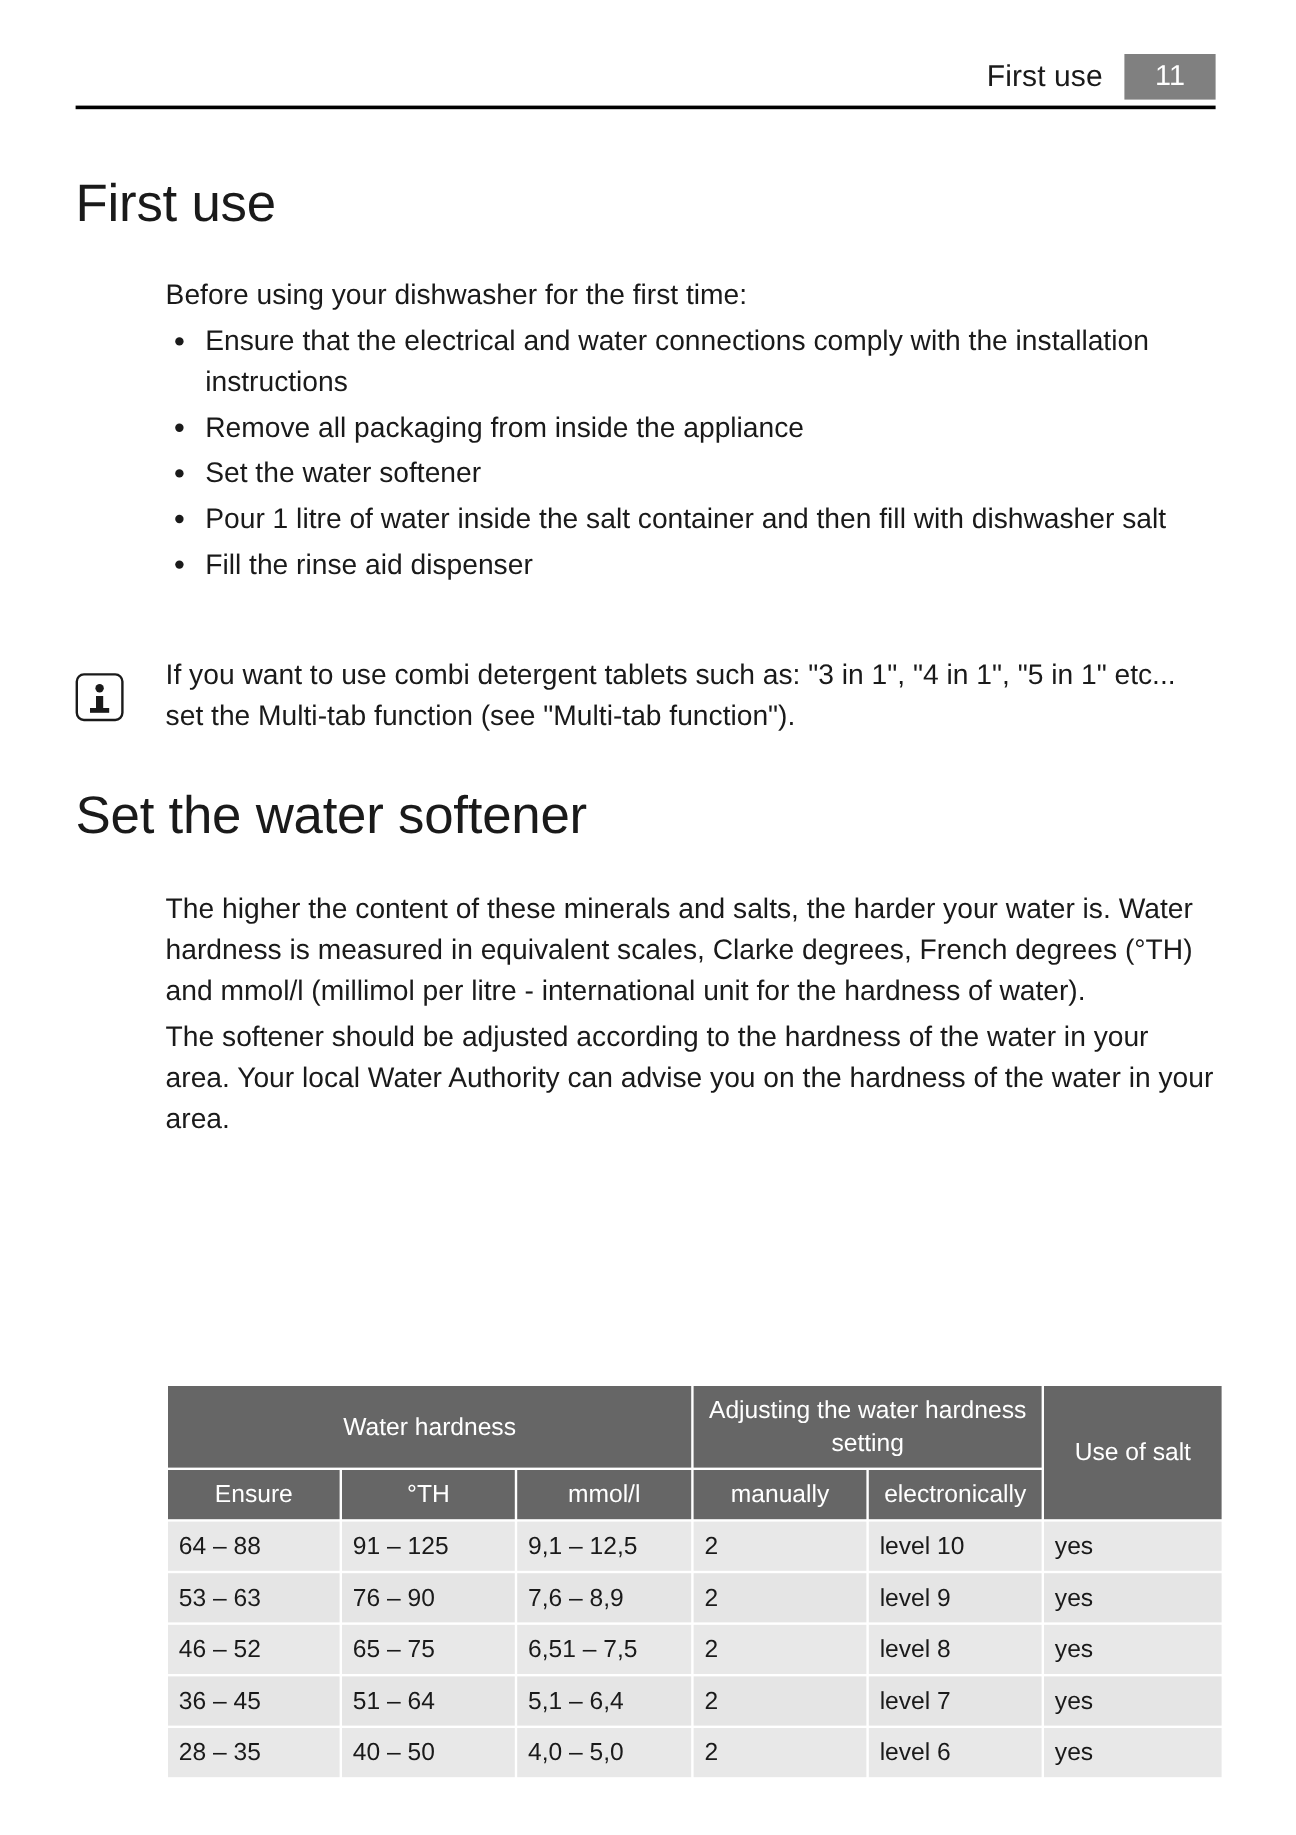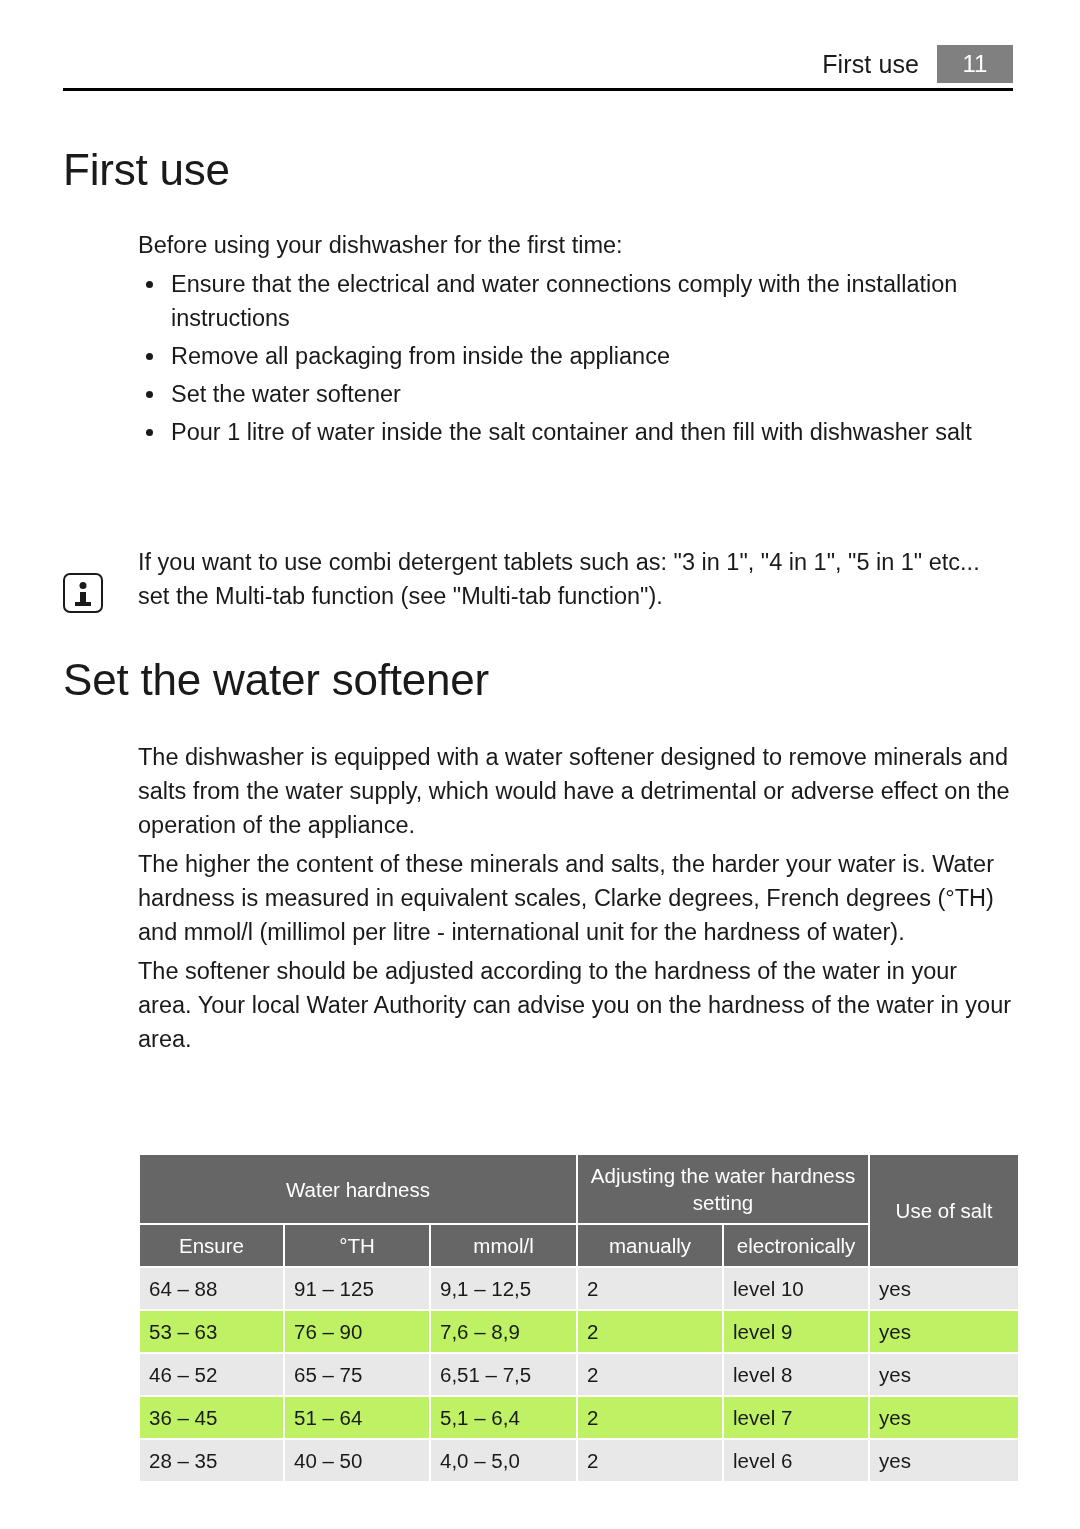--- a/index.html
+++ b/index.html
@@ -104,21 +104,21 @@
     border-radius: 50%;
   }
 
   
   .note {
     position: absolute;
     left: 63px;
     top: 545px;
     width: 953px;
     display: flex;
-    align-items: flex-end;
+    align-items: center;
   }
   .note-icon {
     width: 40px;
     height: 40px;
     flex: 0 0 40px;
     border: 2.5px solid #1a1a1a;
     border-radius: 7px;
     box-sizing: border-box;
     position: relative;
     margin-top: 3px;
@@ -187,21 +187,21 @@
   }
   th.use-of-salt {
     vertical-align: top;
   }
   table.hardness td {
     color: #1a1a1a;
     text-align: left;
     height: 26px;
   }
   tr.row-odd td { background: #e8e8e8; }
-  tr.row-even td { background: #bef264; }
+  tr.row-even td { background: #e5e5e5; }
 
   col.c1 { width: 143px; }
   col.c2 { width: 144px; }
   col.c3 { width: 145px; }
   col.c4 { width: 144px; }
   col.c5 { width: 144px; }
   col.c6 { width: 148px; }
 </style>
 </head>
 <body>
@@ -228,36 +228,39 @@
       <span>Remove all packaging from inside the appliance</span>
     </li>
     <li>
       <span class="bullet-dot"></span>
       <span>Set the water softener</span>
     </li>
     <li>
       <span class="bullet-dot"></span>
       <span>Pour 1 litre of water inside the salt container and then fill with dishwasher salt</span>
     </li>
+    <li>
+      <span class="bullet-dot"></span>
+      <span>Fill the rinse aid dispenser</span>
+    </li>
   </ul>
 </div>
 
 <div class="note">
   <div class="note-icon">
     <span class="i-dot"></span>
     <span class="i-stem"></span>
     <span class="i-base"></span>
   </div>
   <div class="note-text">If you want to use combi detergent tablets such as: "3 in 1", "4 in 1", "5 in 1" etc... set the Multi-tab function (see "Multi-tab function").</div>
 </div>
 
 <h1 class="section-title" id="title-water-softener">Set the water softener</h1>
 
 <div class="body-col" id="softener-block">
-  <p class="para">The dishwasher is equipped with a water softener designed to remove minerals and salts from the water supply, which would have a detrimental or adverse effect on the operation of the appliance.</p>
   <p class="para">The higher the content of these minerals and salts, the harder your water is. Water hardness is measured in equivalent scales, Clarke degrees, French degrees (°TH) and mmol/l (millimol per litre - international unit for the hardness of water).</p>
   <p class="para">The softener should be adjusted according to the hardness of the water in your area. Your local Water Authority can advise you on the hardness of the water in your area.</p>
 </div>
 
 <div class="hardness-table-wrap">
   <table class="hardness">
     <colgroup>
       <col class="c1">
         <col class="c2">
         <col class="c3">

